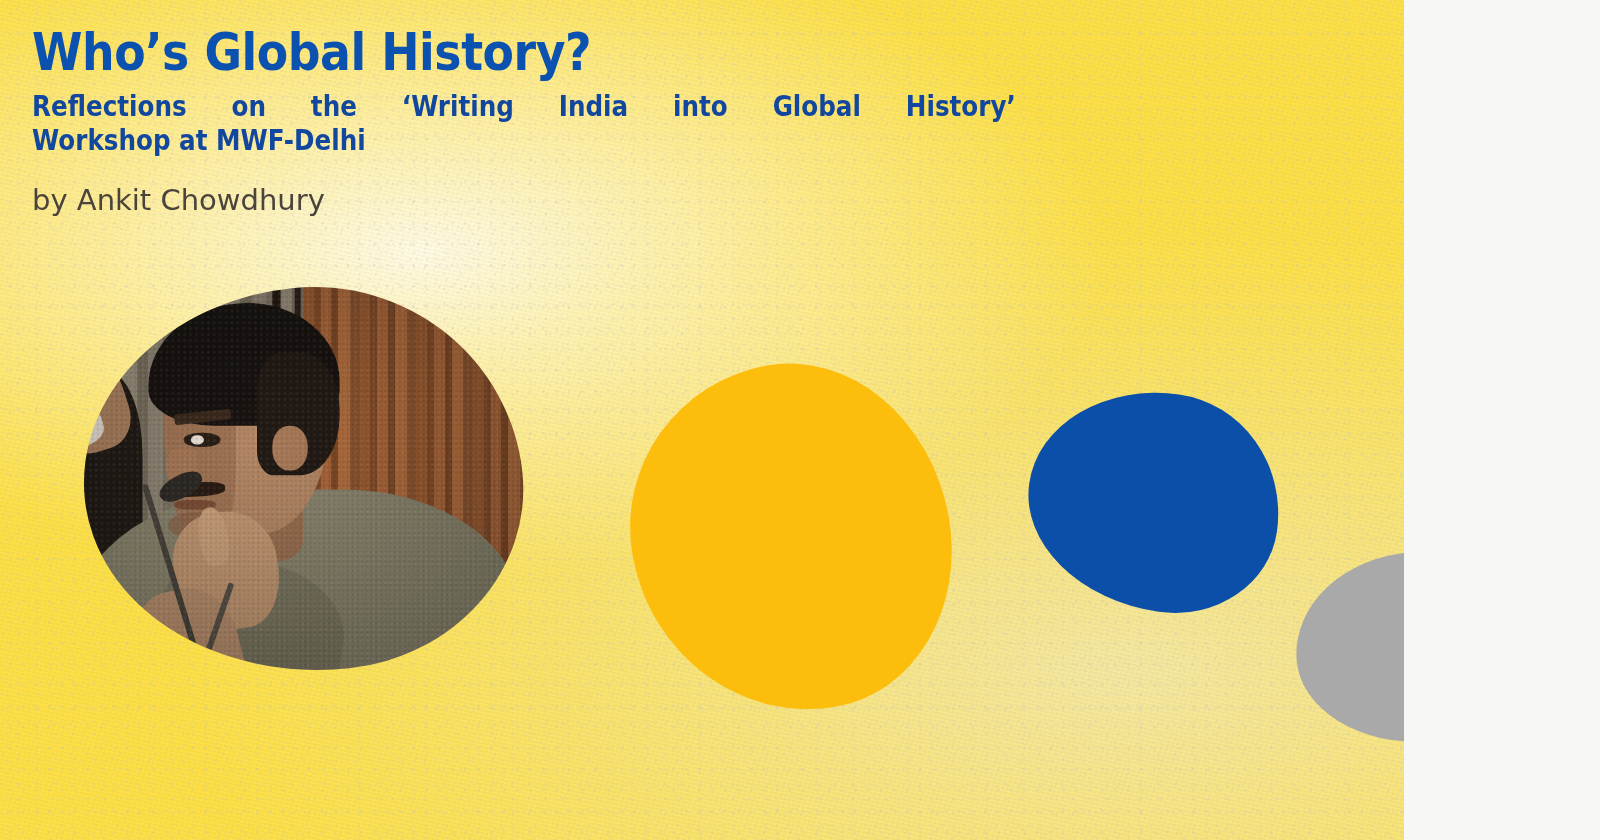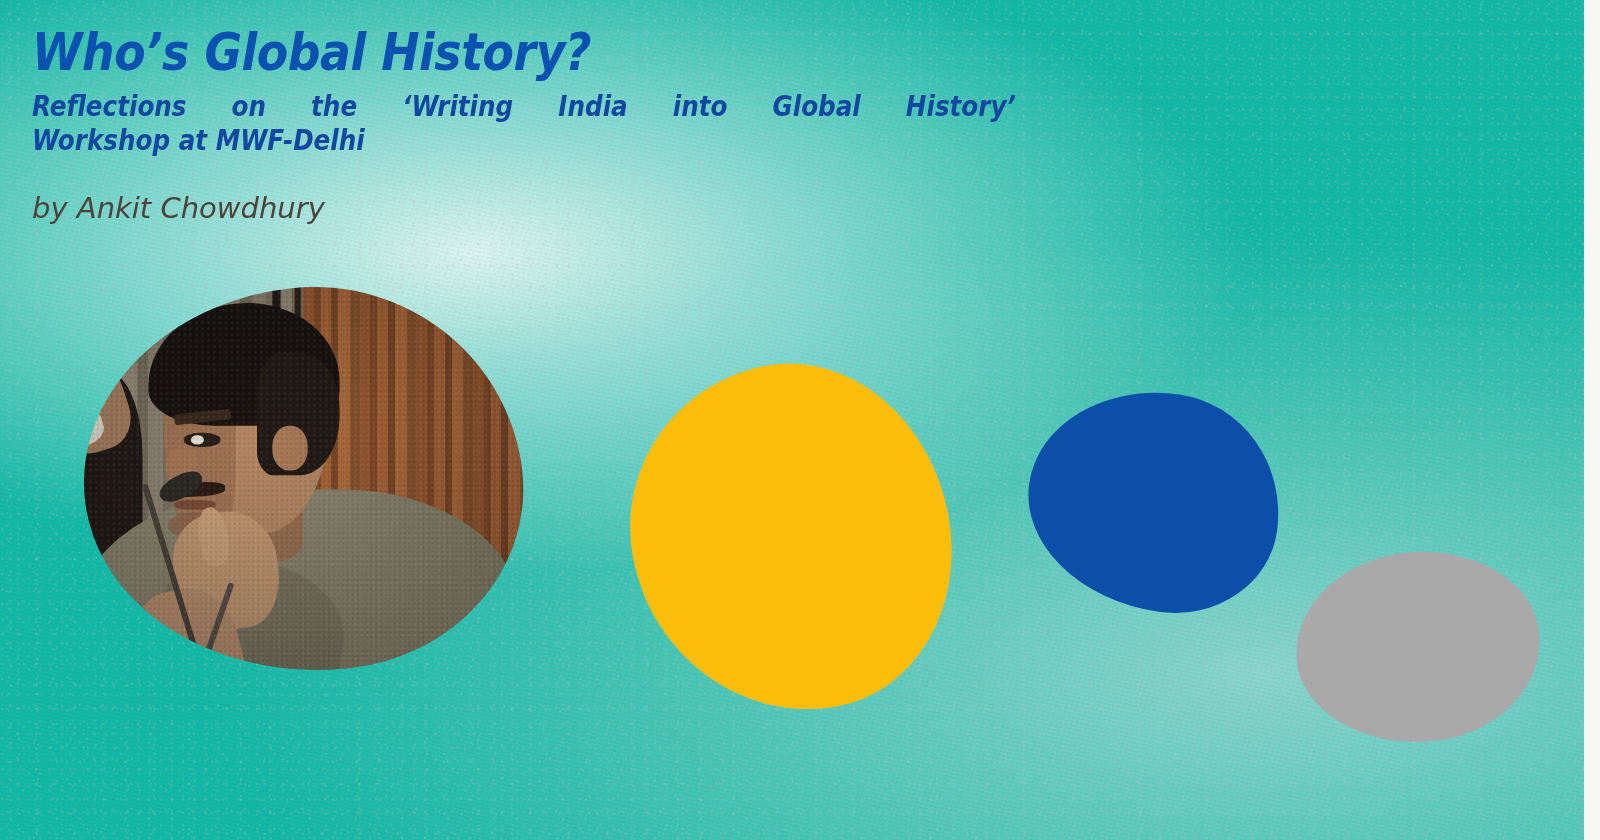--- a/index.html
+++ b/index.html
@@ -13,25 +13,24 @@
 
   body {
     font-family: "Liberation Sans", sans-serif;
     background: #f7f7f6;
     position: relative;
   }
 
   
   #poster {
     position: relative;
-    width: 1584px;
+    width: 1404px;
     height: 840px;
-    background: #14b8a6;
+    background: #fde047;
     overflow: hidden;
-    font-style: italic;
   }
 
   
   .paper-grain {
     position: absolute;
     inset: 0;
     pointer-events: none;
     z-index: 1;
   }
   .grain-a {
@@ -100,21 +99,21 @@
     display: block;
     white-space: nowrap;
   }
 
   .byline {
     font-family: "DejaVu Sans", sans-serif;
     font-weight: 400;
     font-size: 29px;
     line-height: 36px;
     color: #4b443d;
-    margin-top: 32px;
+    margin-top: 24px;
     white-space: nowrap;
   }
 
   
   .footer-brand {
     position: absolute;
     left: 124px;
     top: 742px;
     font-family: "DejaVu Sans", sans-serif;
     font-weight: 400;

